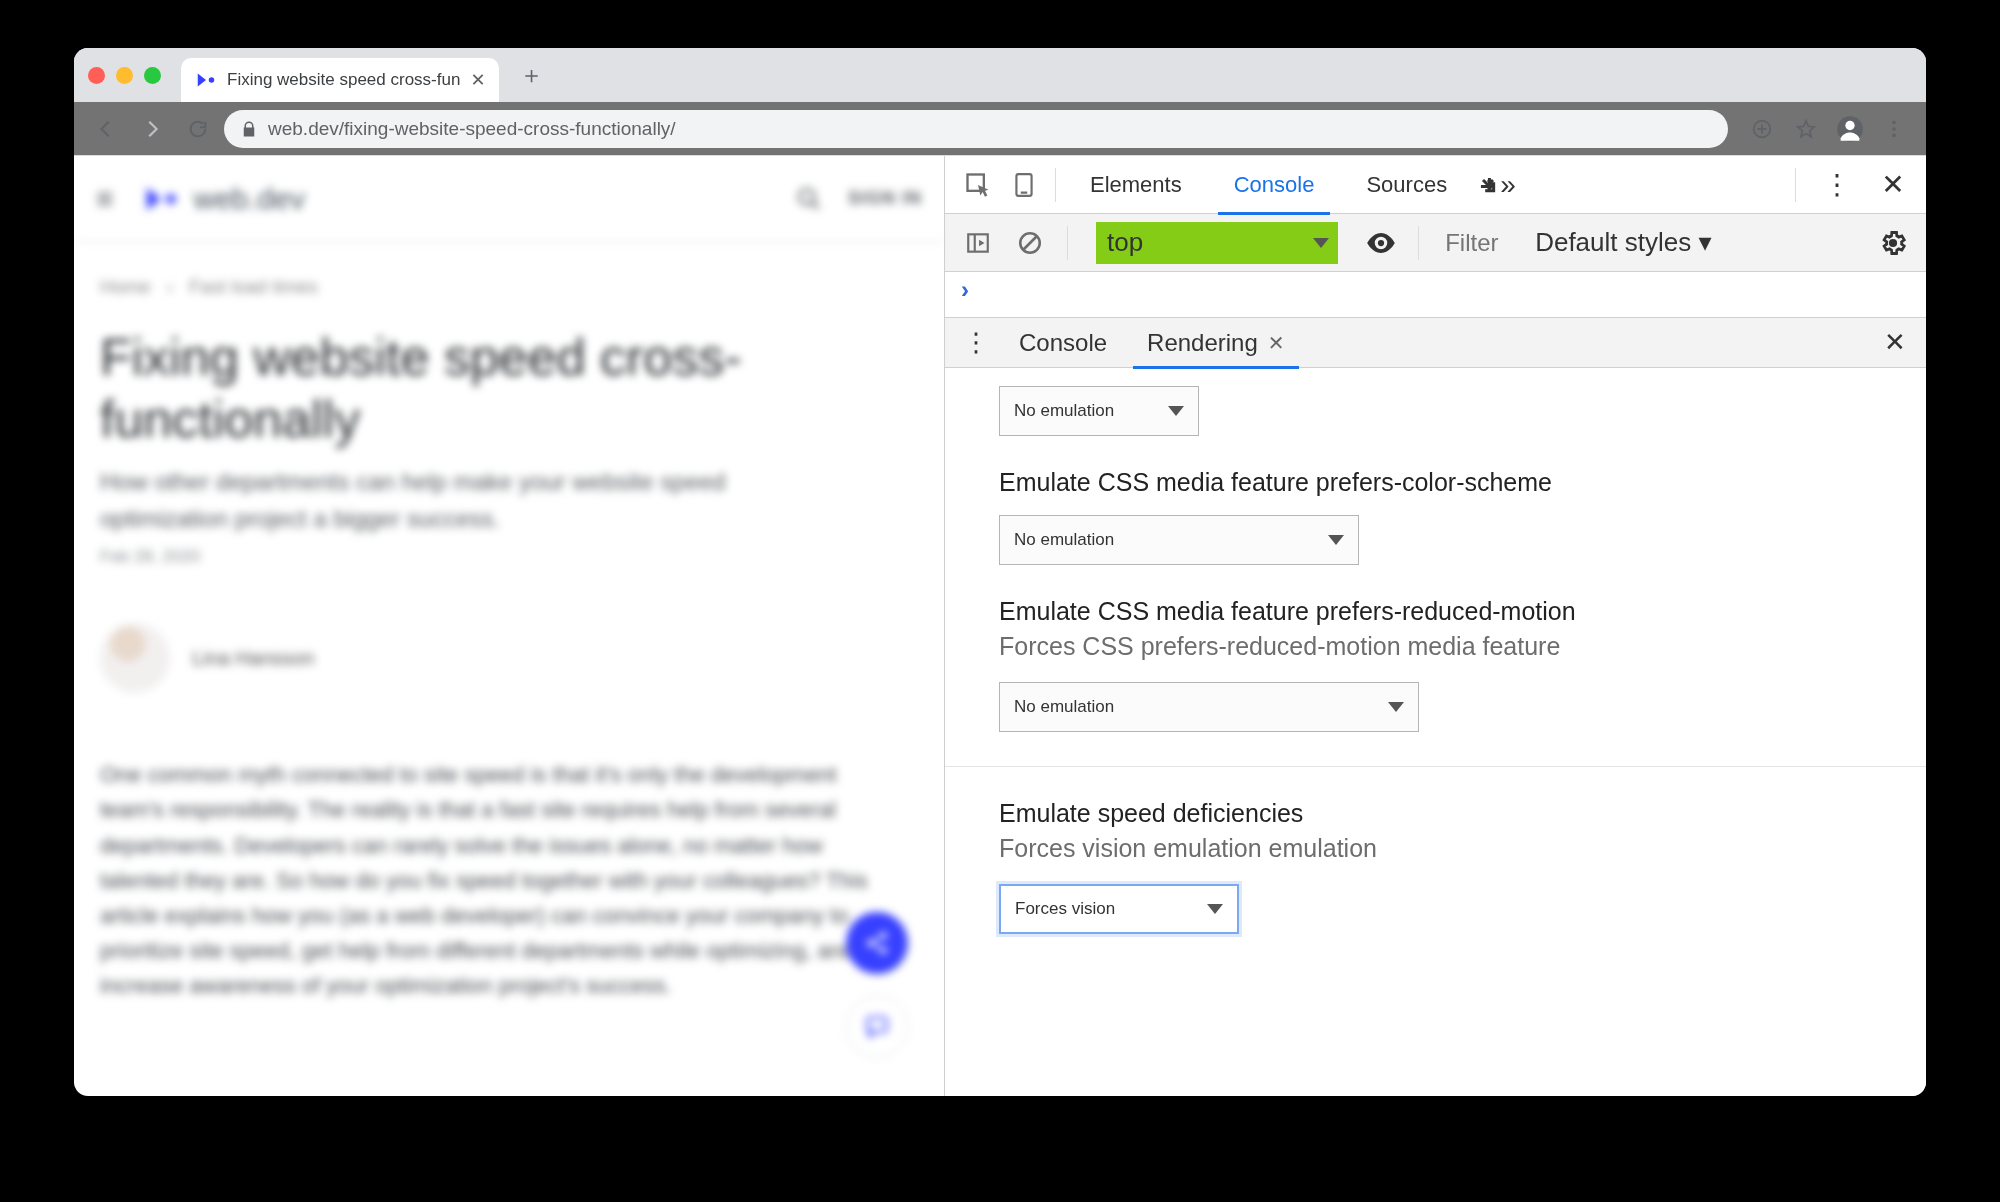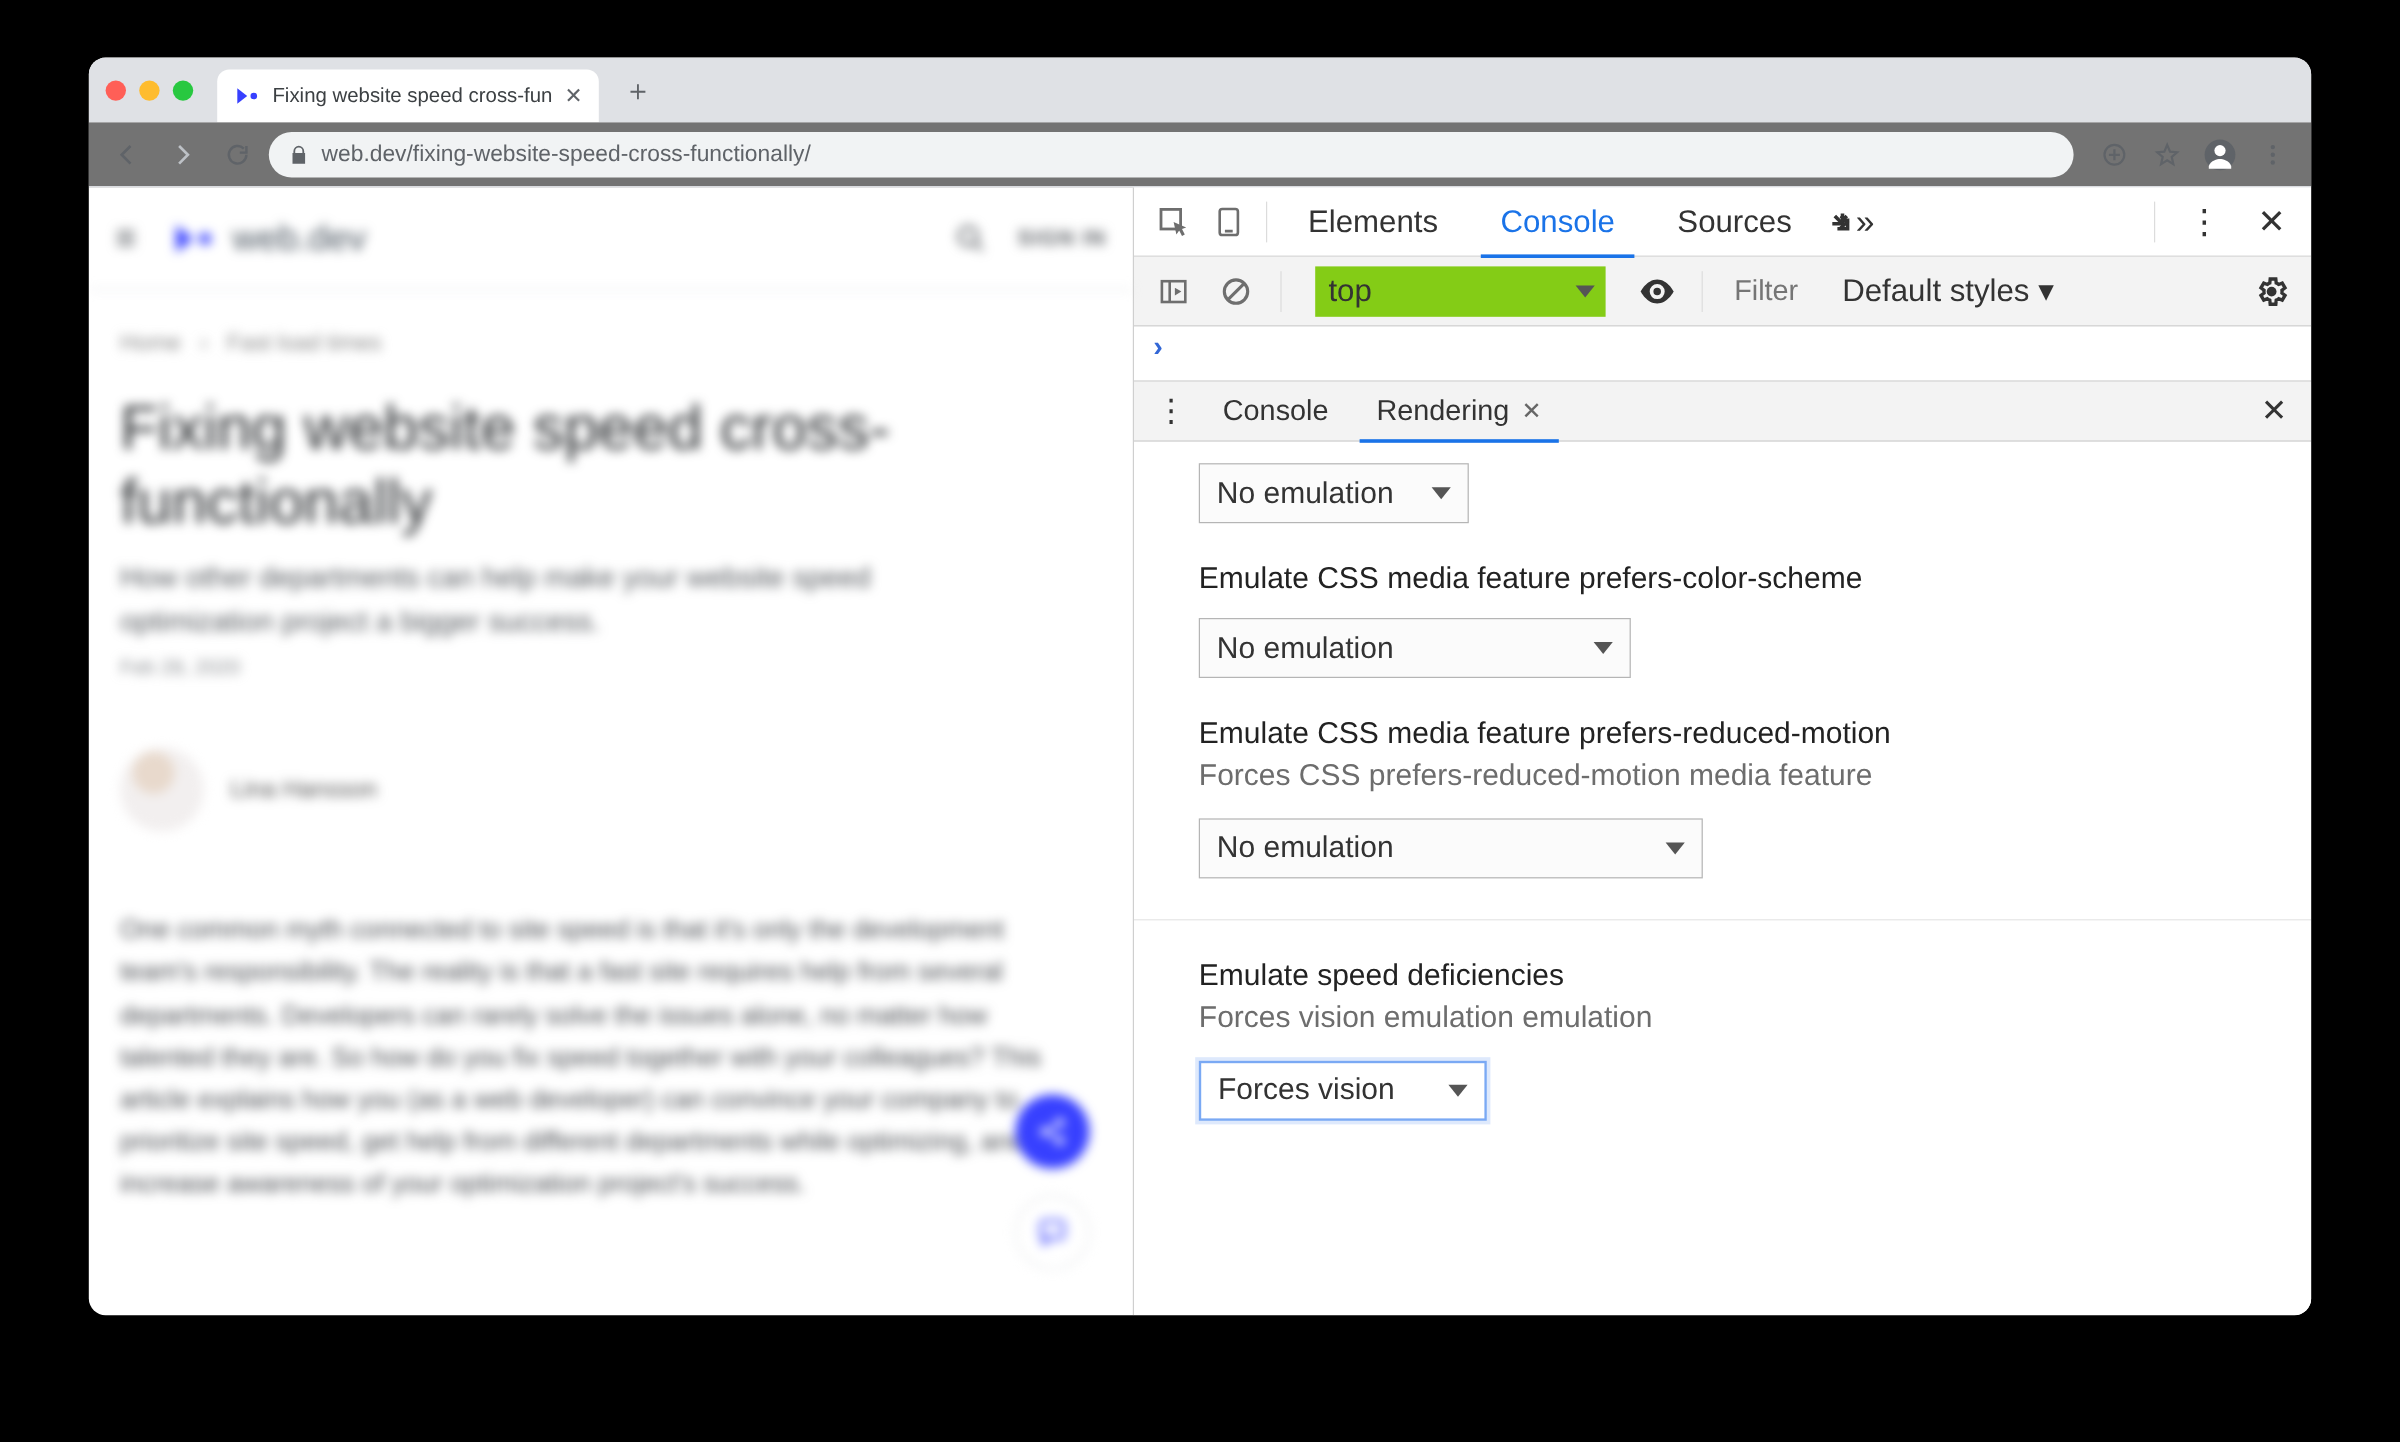--- a/index.html
+++ b/index.html
@@ -74,21 +74,21 @@
   .fab { position:absolute; right:36px; bottom:122px; width:62px; height:62px; border-radius:50%; background:#3740ff; display:flex; align-items:center; justify-content:center; color:#fff;}
   .fab2 { position:absolute; right:36px; bottom:38px; width:62px; height:62px; border-radius:50%; background:#fff; border:1px solid #dadce0; display:flex; align-items:center; justify-content:center; color:#3740ff;}
   
   .devtools { flex:1; border-left:1px solid #cfcfcf; display:flex; flex-direction:column; background:#fff; color:#333;}
   .dt-tabs {
     height:58px; border-bottom:1px solid #d0d0d0; display:flex; align-items:center;
     padding:0 10px; gap:0;
   }
   .dt-icn { width:46px; height:46px; display:flex; align-items:center; justify-content:center; color:#6e6e6e; cursor:pointer;}
   .dt-sep-v { width:1px; height:34px; background:#dcdcdc; margin:0 8px;}
-  .dt-tab { padding:0 26px; font-size:26px; color:#333; height:58px; display:flex; align-items:center; cursor:pointer; position:relative;}
+  .dt-tab { padding:0 26px; font-size:22px; color:#333; height:58px; display:flex; align-items:center; cursor:pointer; position:relative;}
   .dt-tab.active { color:#1a73e8; }
   .dt-tab.active::after { content:""; position:absolute; left:10px; right:10px; bottom:-1px; height:3px; background:#1a73e8;}
   .dt-right { margin-left:auto; display:flex; align-items:center; gap:10px;}
   .dt-toolbar {
     height:58px; border-bottom:1px solid #d0d0d0; background:#f3f3f3;
     display:flex; align-items:center; padding:0 10px; gap:6px;
   }
   .ctx-select {
     background:#fff0; font-size:26px; color:#333; border:none; height:40px;
     display:flex; align-items:center; gap:150px; padding:0 10px; cursor:pointer;
@@ -105,21 +105,21 @@
     display:flex; align-items:center; padding:0 8px;
   }
   .drawer-tab { padding:0 20px; font-size:24px; height:50px; display:flex; align-items:center; gap:10px; cursor:pointer; position:relative;}
   .drawer-tab.active::after { content:""; position:absolute; left:6px; right:6px; bottom:-1px; height:3px; background:#1a73e8;}
   .dclose { font-size:20px; color:#666;}
   .drawer-body { flex:1; overflow:auto; padding: 0 0 30px; }
   .section-desc { font-size:25px; color:#6d6d6d; padding: 12px 54px 0; line-height:1.35;}
   .section-title { font-size:25px; color:#222; padding: 32px 54px 0;}
   .dd {
     margin: 18px 0 0 54px; border:1px solid #b5b5b5; background:#fbfbfb;
-    font-size:25px; height:50px; display:inline-flex; align-items:center;
+    font-size:17px; height:50px; display:inline-flex; align-items:center;
     padding: 0 14px; gap:16px; cursor:pointer; min-width:200px;
   }
   .dd .sp { flex:1; }
   .dd.focus { border:2px solid #7aa9f4; background:#fff; box-shadow: 0 0 0 3px rgba(122,169,244,0.25);}
   .hr { border:none; border-top:1px solid #e5e5e5; margin: 34px 0 0; }
   svg { display:block; }
 </style>
 </head>
 <body>
 

